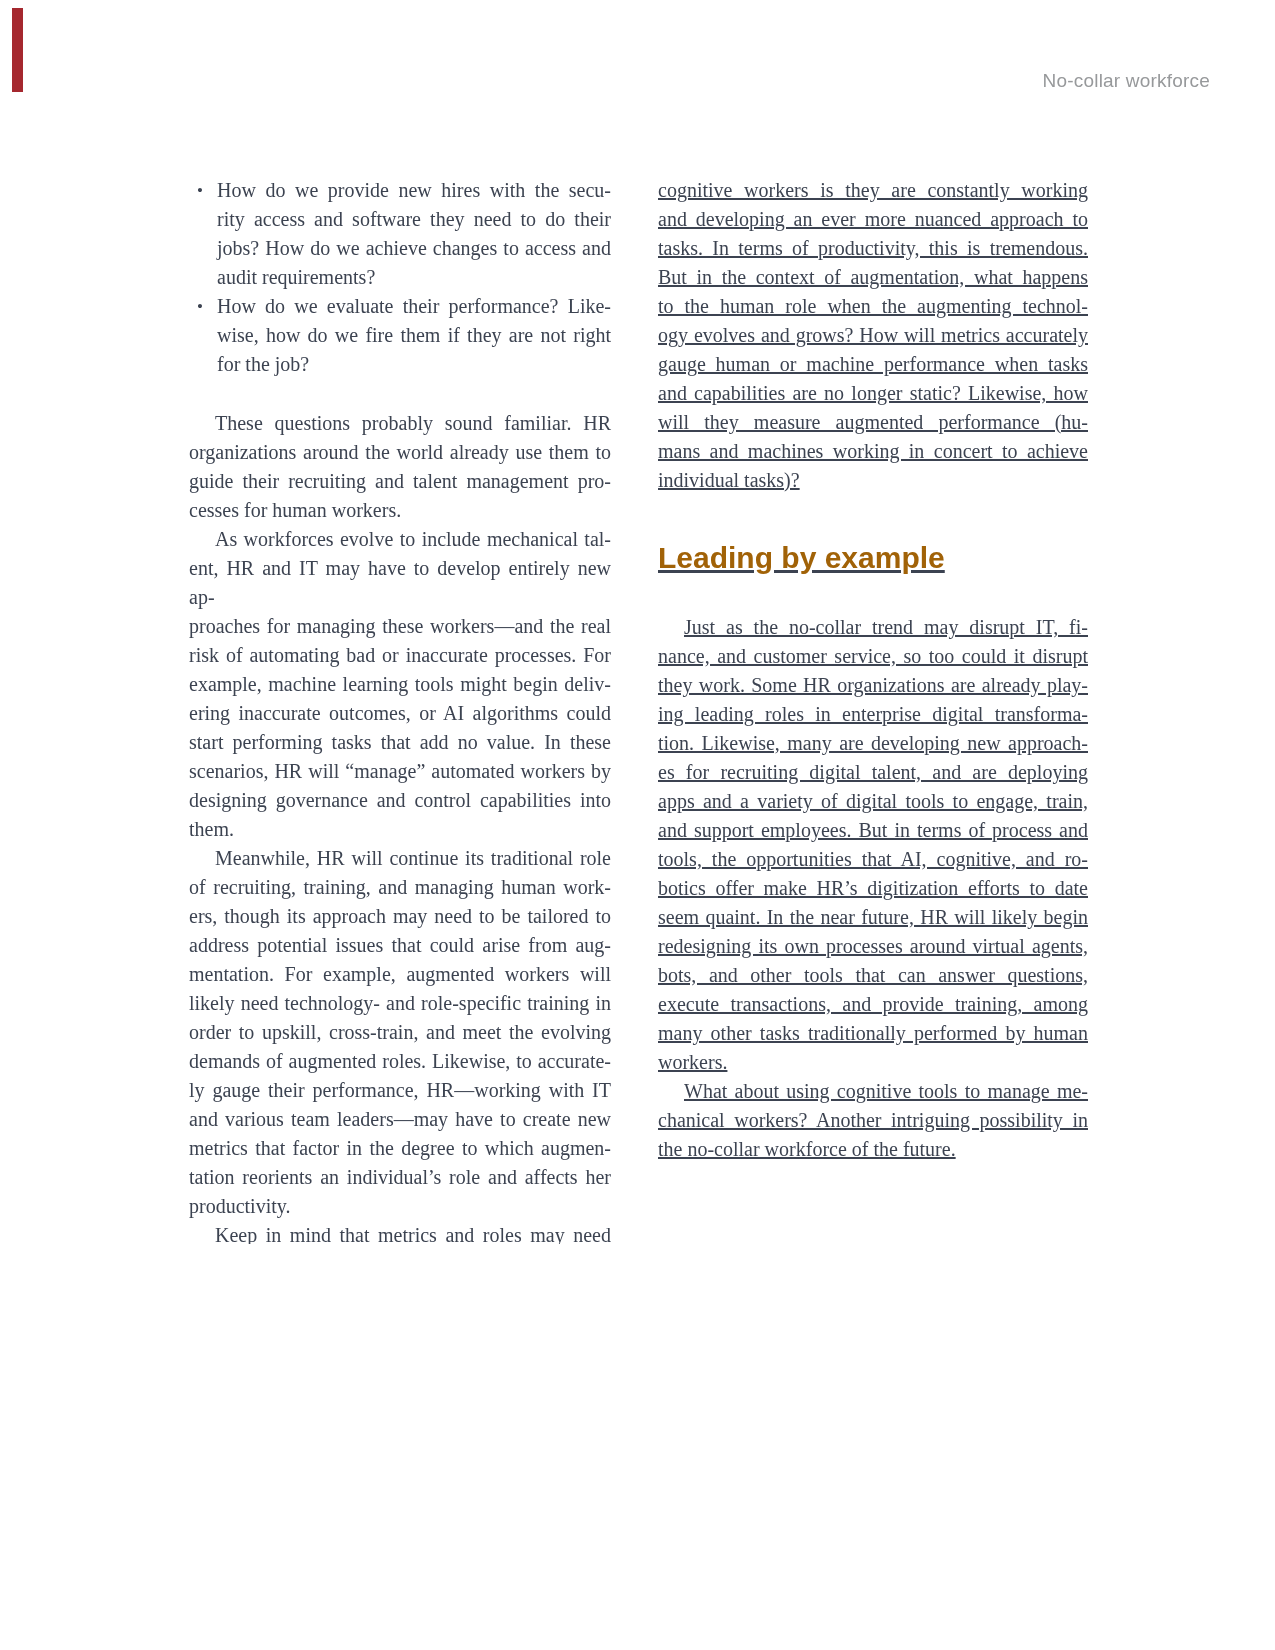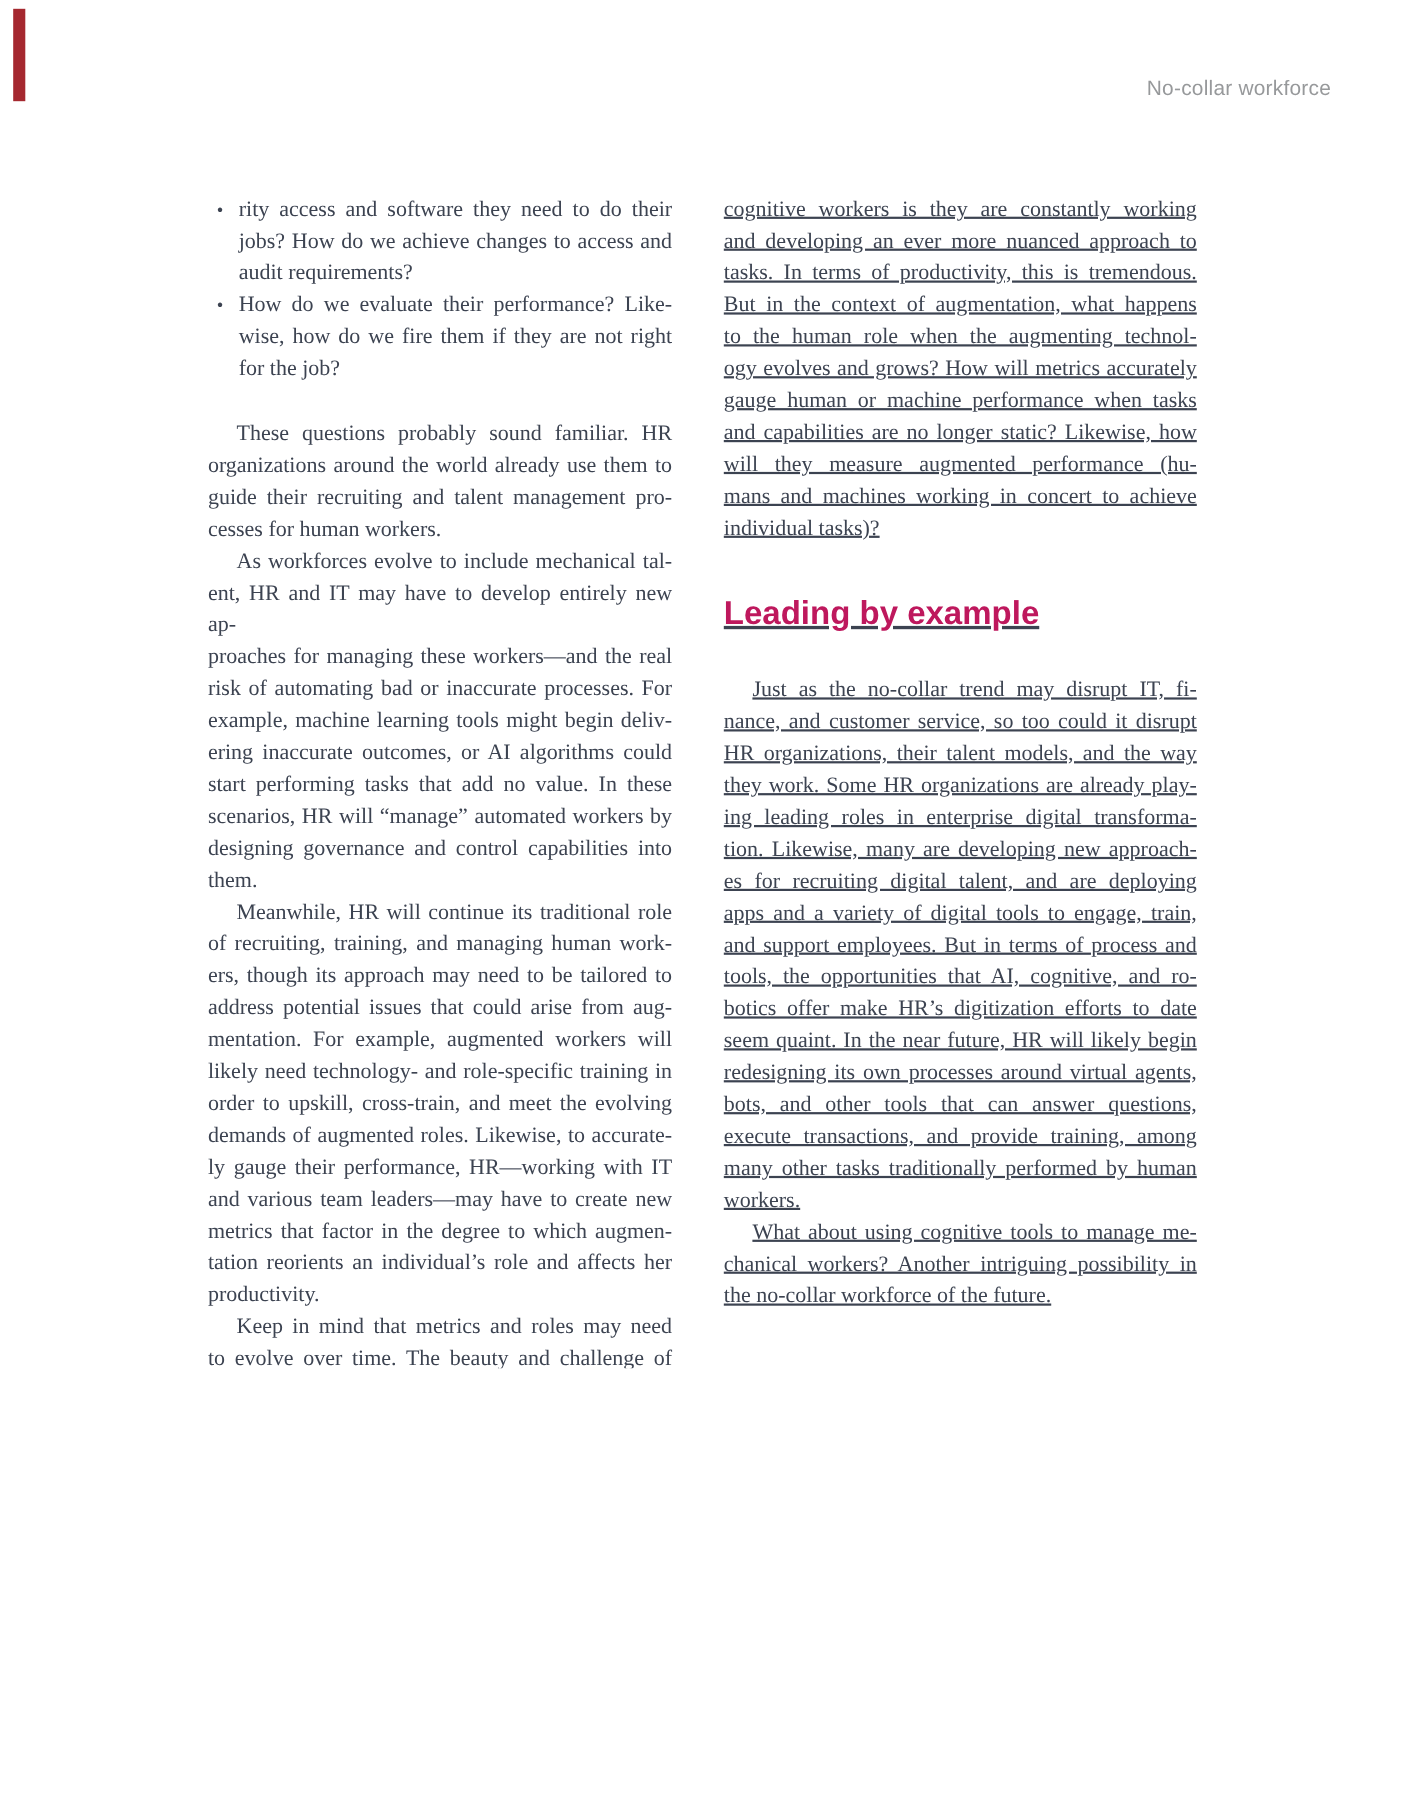--- a/index.html
+++ b/index.html
@@ -48,21 +48,21 @@
     top: 0;
     font-size: 17px;
     line-height: 29px;
     color: #3C4351;
   }
   .section-heading {
     font-family: "Liberation Sans", sans-serif;
     font-weight: 600;
     font-size: 30px;
     line-height: 44px;
-    color: #be185d;
+    color: #a16207;
     margin: 41px 0 33px 0;
     letter-spacing: 0px;
   }
   .footer-rule {
     position: absolute;
     top: 1458px;
     left: 505px;
     width: 196px;
     height: 1px;
     background: #A7A9AC;
@@ -82,20 +82,21 @@
 </head>
 <body>
 
 <div class="page">
   <div class="accent-bar"></div>
   <div class="running-header">No-collar workforce</div>
   <div class="col col-left">
       <div class="bullet-item">
         <span class="bullet-dot">•</span>
         <div class="bullet-text">
+          <div class="line fill">How do we provide new hires with the secu-</div>
           <div class="line fill">rity access and software they need to do their</div>
           <div class="line fill">jobs? How do we achieve changes to access and</div>
           <div class="line">audit requirements?</div>
         </div>
       </div>
       <div class="bullet-item">
         <span class="bullet-dot">•</span>
         <div class="bullet-text">
           <div class="line fill">How do we evaluate their performance? Like-</div>
           <div class="line fill">wise, how do we fire them if they are not right</div>
@@ -152,21 +153,20 @@
         <div class="line fill">gauge human or machine performance when tasks</div>
         <div class="line fill">and capabilities are no longer static? Likewise, how</div>
         <div class="line fill">will they measure augmented performance (hu-</div>
         <div class="line fill">mans and machines working in concert to achieve</div>
         <div class="line">individual tasks)?</div>
       </div>
       <div class="section-heading">Leading by example</div>
       <div class="para">
         <div class="line fill indent">Just as the no-collar trend may disrupt IT, fi-</div>
         <div class="line fill">nance, and customer service, so too could it disrupt</div>
-        <div class="line fill">HR organizations, their talent models, and the way</div>
         <div class="line fill">they work. Some HR organizations are already play-</div>
         <div class="line fill">ing leading roles in enterprise digital transforma-</div>
         <div class="line fill">tion. Likewise, many are developing new approach-</div>
         <div class="line fill">es for recruiting digital talent, and are deploying</div>
         <div class="line fill">apps and a variety of digital tools to engage, train,</div>
         <div class="line fill">and support employees. But in terms of process and</div>
         <div class="line fill">tools, the opportunities that AI, cognitive, and ro-</div>
         <div class="line fill">botics offer make HR’s digitization efforts to date</div>
         <div class="line fill">seem quaint. In the near future, HR will likely begin</div>
         <div class="line fill">redesigning its own processes around virtual agents,</div>

